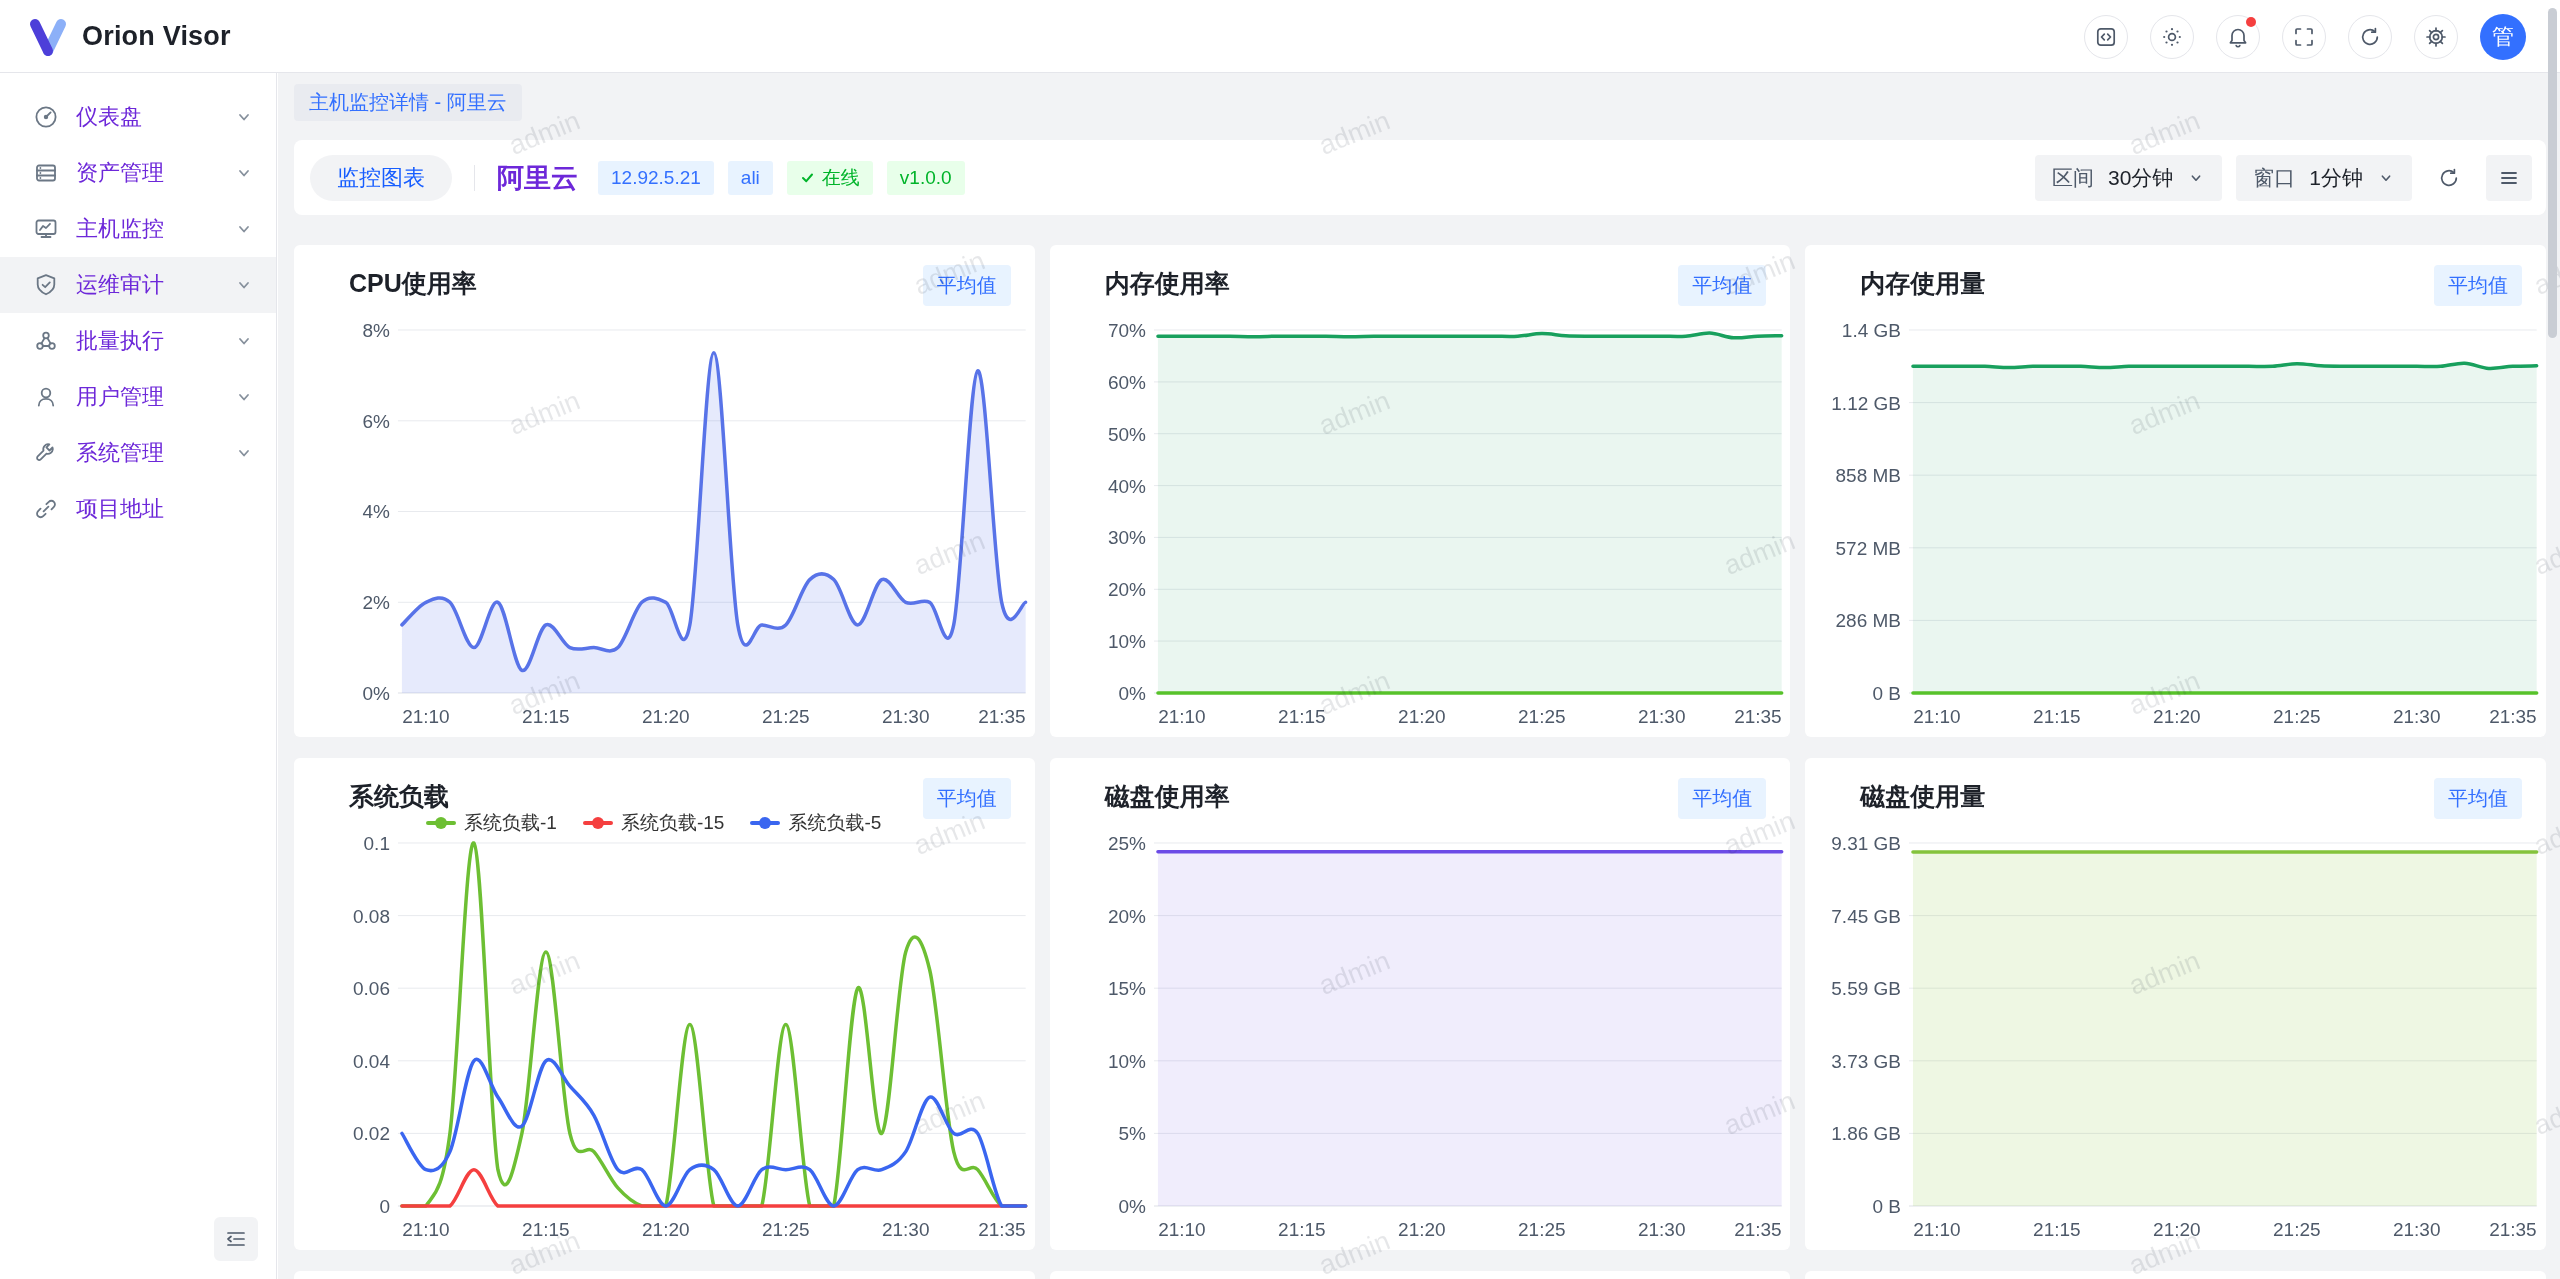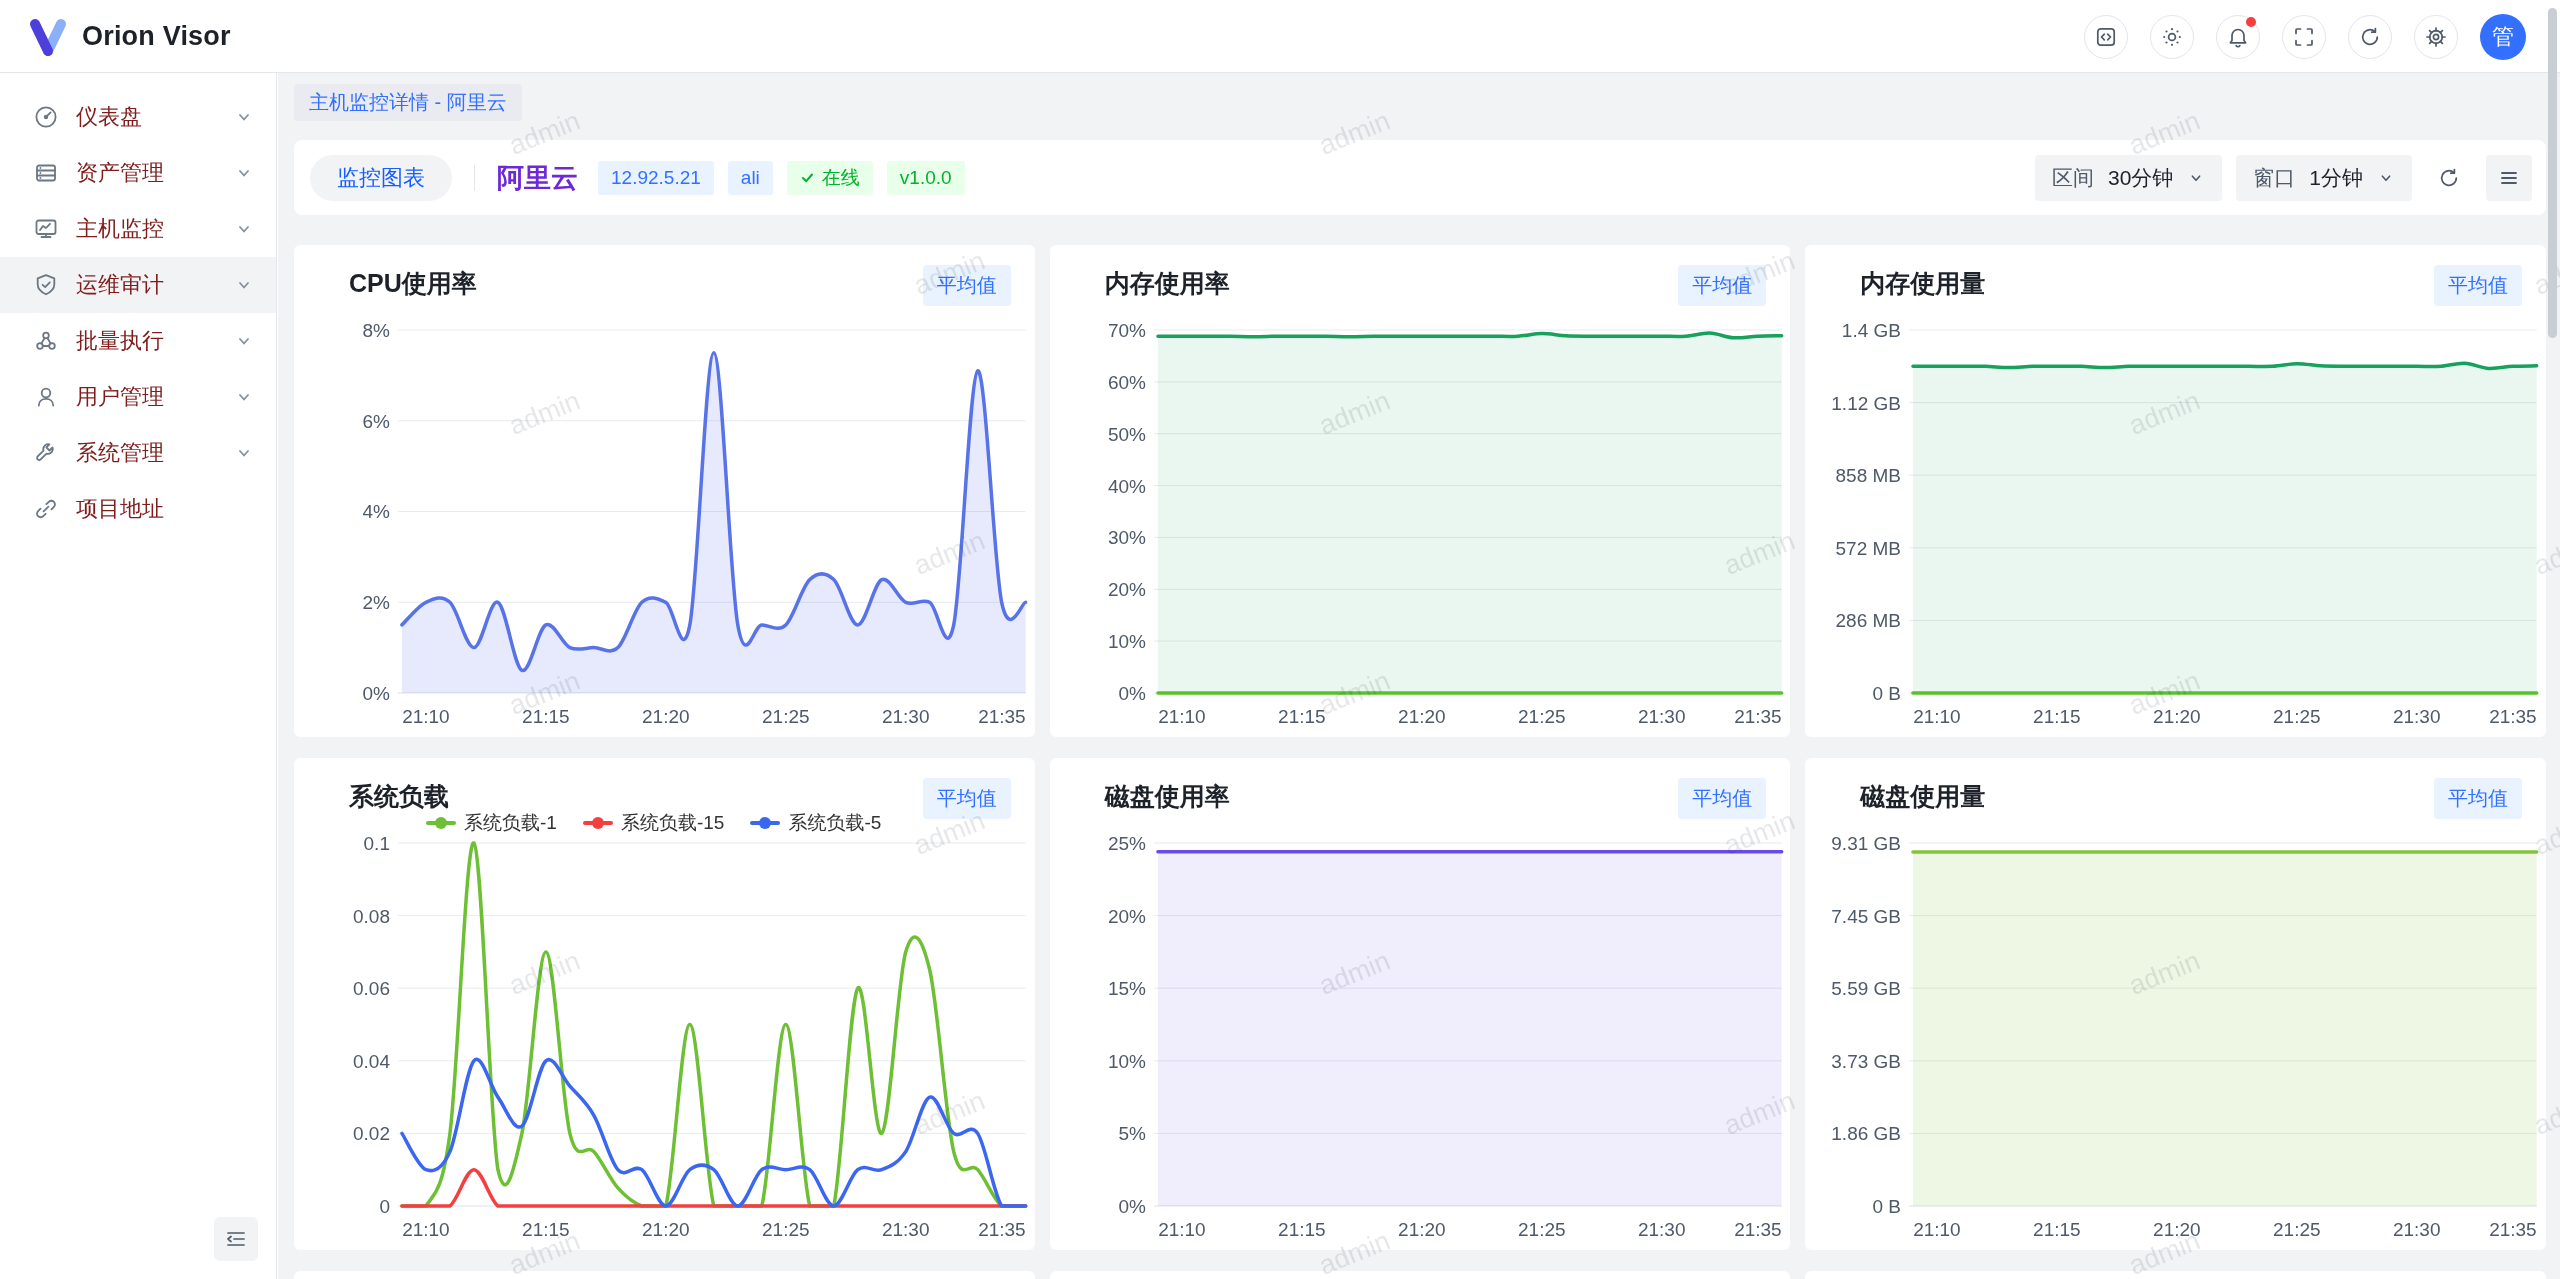--- a/index.html
+++ b/index.html
@@ -16,21 +16,21 @@
     display:flex;align-items:center;justify-content:center;color:#4e5969;position:relative;cursor:pointer;}
   .icon-btn svg{width:22px;height:22px;}
   .badge-dot{position:absolute;top:1px;right:3px;width:10px;height:10px;border-radius:50%;background:#f53f3f;}
   .avatar{width:46px;height:46px;border-radius:50%;background:#3370ff;color:#fff;font-size:22px;
     display:flex;align-items:center;justify-content:center;cursor:pointer;}
 
   
   .sidebar{position:absolute;top:73px;left:0;bottom:0;width:277px;background:#fff;
     border-right:1px solid #e5e6eb;padding-top:16px;z-index:5;}
   .side-item{height:56px;display:flex;align-items:center;gap:17px;padding:0 22px 0 33px;
-    color:#7f1d1d;font-size:22px;cursor:pointer;}
+    color:#6d28d9;font-size:22px;cursor:pointer;}
   .side-item.active{background:#f2f3f5;}
   .s-icon{width:26px;height:26px;color:#6b7785;flex:0 0 26px;display:flex;}
   .s-icon svg{width:26px;height:26px;}
   .chev{margin-left:auto;width:20px;height:20px;color:#86909c;}
   .collapse-btn{position:absolute;right:18px;bottom:18px;width:44px;height:44px;background:#f2f3f5;
     border-radius:6px;display:flex;align-items:center;justify-content:center;color:#4e5969;cursor:pointer;}
 
   
   .content{position:absolute;left:278px;top:73px;right:0;bottom:0;background:#f2f3f5;overflow:hidden;}
   .breadcrumb{position:absolute;top:11px;left:16px;height:37px;background:#e9ebf0;border-radius:4px;

